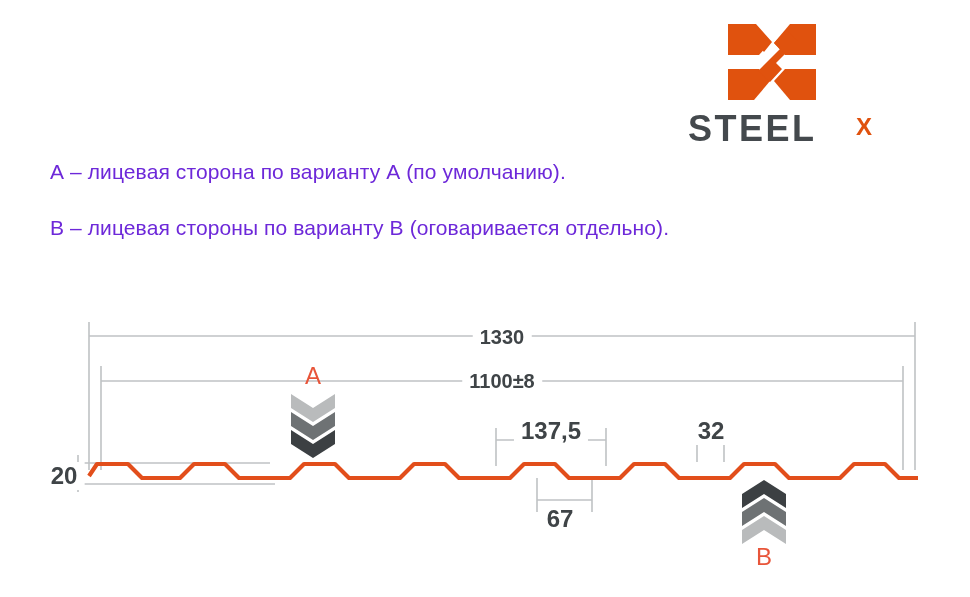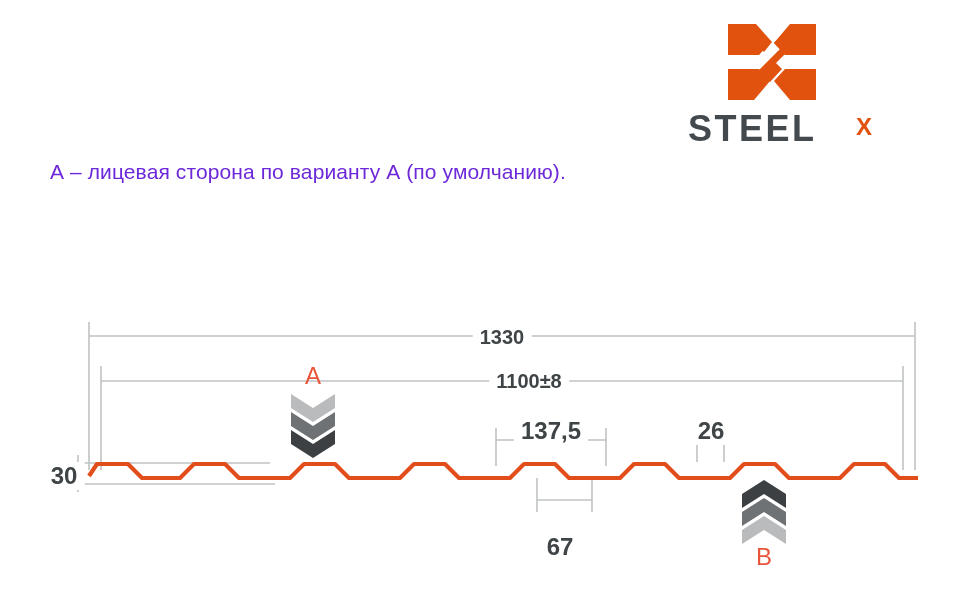--- a/index.html
+++ b/index.html
@@ -70,24 +70,24 @@
     font-weight: bold;
     color: #3f4447;
     background: #ffffff;
     padding: 0 7px;
     white-space: nowrap;
     transform: translateX(-50%);
   }
   .dim-label.small { font-size: 24px; }
 
   #label-1130 { left: 502px; top: 326px; }
-  #label-1100 { left: 502px; top: 370px; margin-left: 27px; }
+  #label-1100 { left: 502px; top: 370px; }
   #label-1375 { left: 551px; top: 417px; }
   #label-32   { left: 711px; top: 417px; }
-  #label-67   { left: 560px; top: 505px; margin-top: 28px; }
+  #label-67   { left: 560px; top: 505px; }
   #label-20   { left: 64px;  top: 462px; }
 
   
   .variant-letter {
     position: absolute;
     font-size: 24px;
     font-weight: 400;
     color: #e8553a;
     transform: translateX(-50%);
   }
@@ -116,20 +116,21 @@
       <path d="M34 12 L24 22 L40 38 L50 28 Z" fill="#FFFFFF" opacity="0"></path>
     </svg>
 
     <svg id="logo-wordmark" viewBox="0 0 215 42">
       <text x="0" y="33" font-family="'Liberation Sans', sans-serif" font-size="36" font-weight="bold" letter-spacing="2.5" fill="#44494D">STEEL</text>
       <text x="168" y="27" font-family="'Liberation Sans', sans-serif" font-size="24" font-weight="bold" fill="#E0520E">X</text>
     </svg>
   </div>
 
   <div class="caption" id="caption-a">А – лицевая сторона по варианту А (по умолчанию).</div>
+  <div class="caption" id="caption-b">В – лицевая стороны по варианту В (оговаривается отдельно).</div>
 
   <svg id="drawing" viewBox="0 0 970 597">
 
     <g stroke="#BFC2C4" stroke-width="1.6" fill="none">
 
       <line x1="89" y1="322" x2="89" y2="470"></line>
       <line x1="915" y1="322" x2="915" y2="470"></line>
       <line x1="89" y1="336" x2="915" y2="336"></line>
 
       <line x1="101" y1="366" x2="101" y2="470"></line>
@@ -175,20 +176,20 @@
     <g id="chev-b-group">
       <path d="M742 508 L764 494 L786 508 L786 494 L764 480 L742 494 Z" fill="#3C4043"></path>
       <path d="M742 526 L764 512 L786 526 L786 512 L764 498 L742 512 Z" fill="#6E7274"></path>
       <path d="M742 544 L764 530 L786 544 L786 530 L764 516 L742 530 Z" fill="#B9BBBC"></path>
     </g>
   </svg>
 
   <div class="dim-label" id="label-1130">1330</div>
   <div class="dim-label" id="label-1100">1100±8</div>
   <div class="dim-label small" id="label-1375">137,5</div>
-  <div class="dim-label small" id="label-32">26</div>
+  <div class="dim-label small" id="label-32">32</div>
   <div class="dim-label small" id="label-67">67</div>
-  <div class="dim-label small" id="label-20">30</div>
+  <div class="dim-label small" id="label-20">20</div>
 
   <div class="variant-letter" id="letter-a">А</div>
   <div class="variant-letter" id="letter-b">В</div>
 
 </div>
 
 </body></html>

